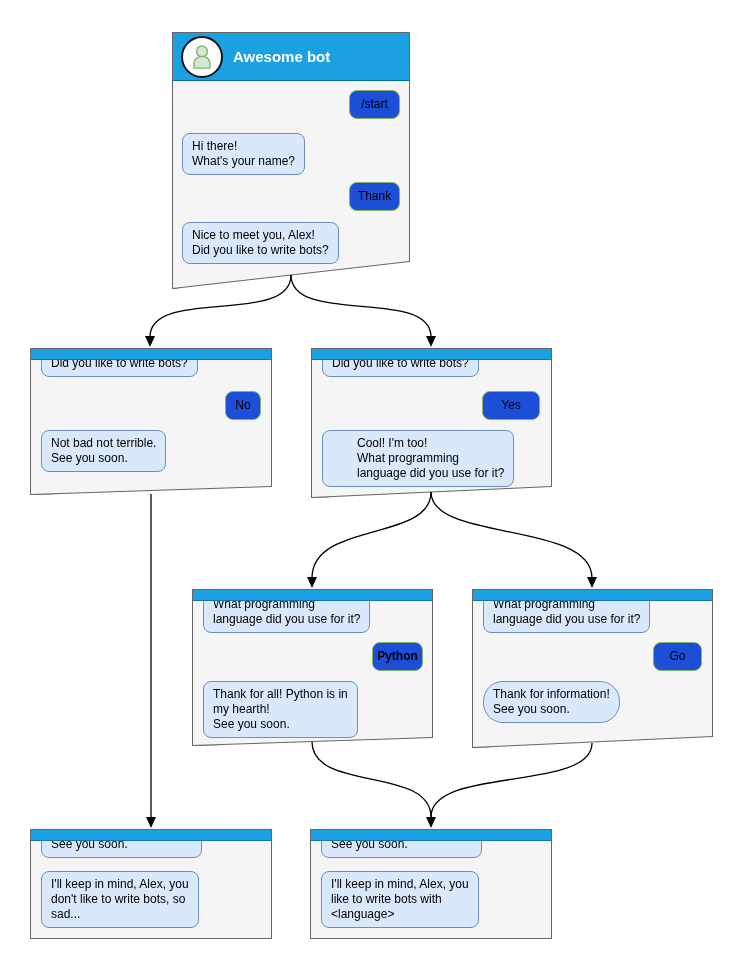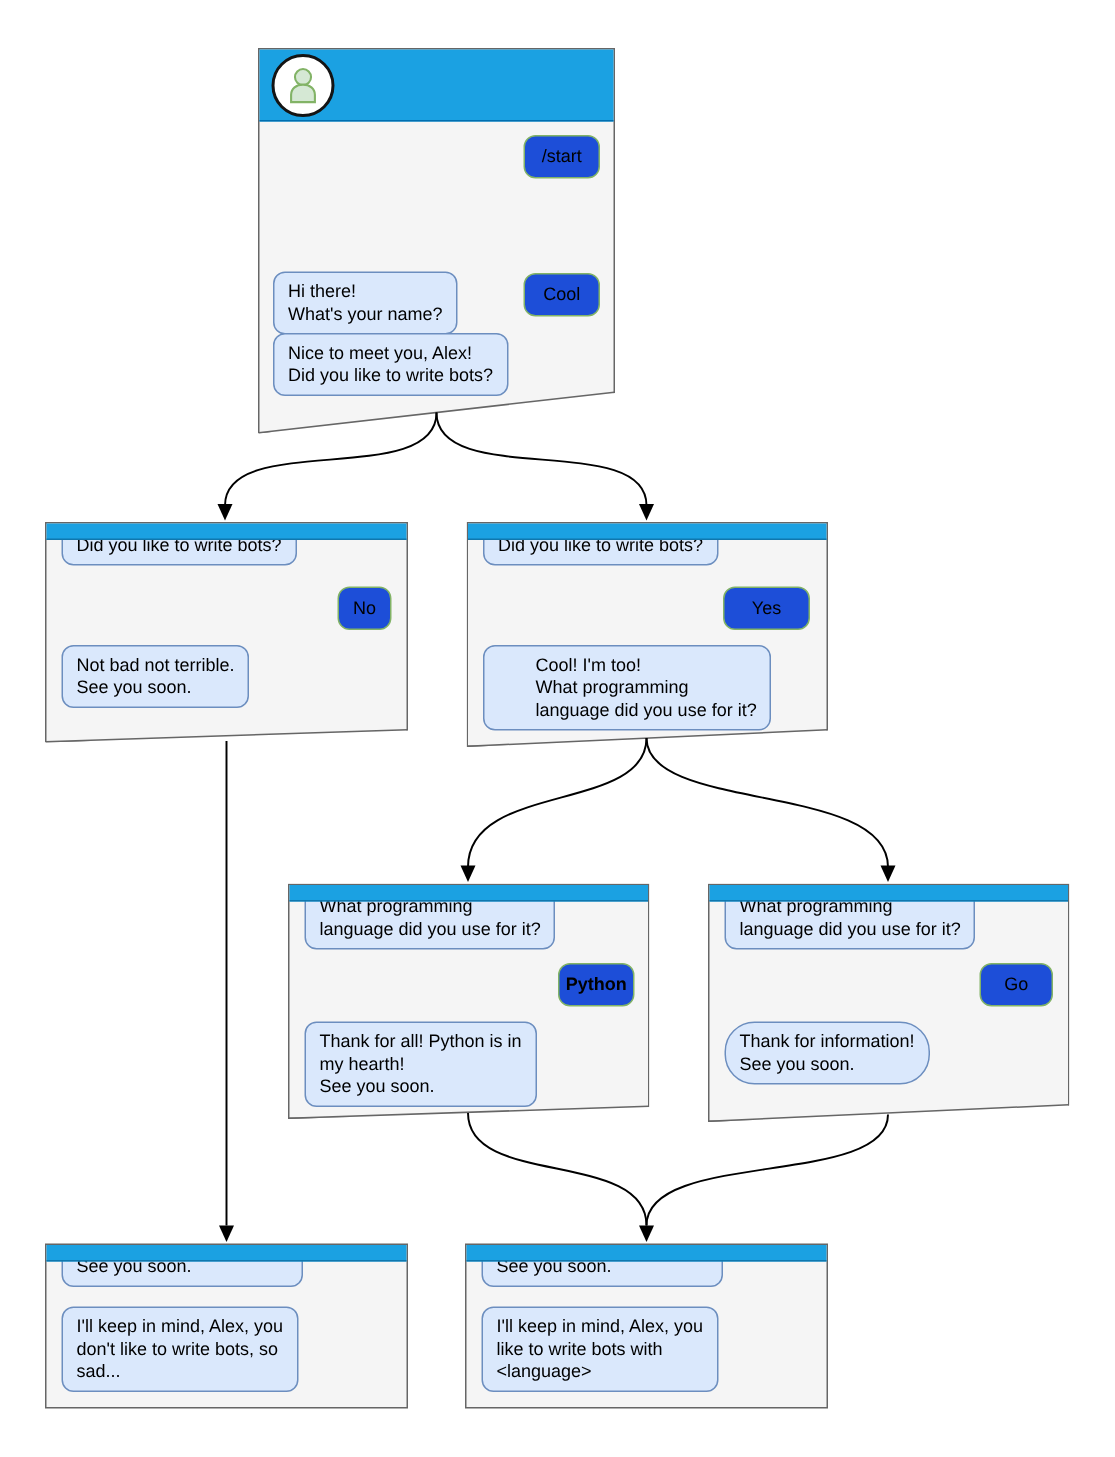--- a/index.html
+++ b/index.html
@@ -56,25 +56,26 @@
 <div id="canvas">
 
   <div class="chat-window slanted" style="left:172px;top:32px;width:238px;height:257px;--clip:polygon(0 0,100% 0,100% calc(100% - 27px),0 100%);">
     <div class="titlebar">
       <div class="avatar">
         <svg width="28" height="28" viewBox="0 0 24 24">
           <circle cx="12" cy="7.2" r="4.6" fill="#d5e8d4" stroke="#82b366" stroke-width="1.2"></circle>
           <path d="M5.2,21.5 v-4.2 c0,-3.6 3,-5.8 6.8,-5.8 s6.8,2.2 6.8,5.8 v4.2 z" fill="#d5e8d4" stroke="#82b366" stroke-width="1.2"></path>
         </svg>
       </div>
+      <span class="window-title">Awesome bot</span>
     </div>
     <div class="bubble user" style="top:57px;right:9px;width:51px;">/start</div>
-    <div class="bubble bot" style="top:100px;left:9px;margin-top:48px;">Hi there!
+    <div class="bubble bot" style="top:100px;left:9px;">Hi there!
 What's your name?</div>
-    <div class="bubble user" style="top:149px;right:9px;width:51px;">Cool</div>
+    <div class="bubble user" style="top:149px;right:9px;width:51px;">Thank</div>
     <div class="bubble bot" style="top:189px;left:9px;">Nice to meet you, Alex!
 Did you like to write bots?</div>
   </div>
 
   <div class="chat-window slanted" style="left:30px;top:348px;width:242px;height:147px;--clip:polygon(0 0,100% 0,100% calc(100% - 8px),0 100%);">
     <div class="topbar"></div>
     <div class="bubble bot clipped" style="left:10px;">Did you like to write bots?</div>
     <div class="bubble user" style="top:42px;right:10px;width:36px;">No</div>
     <div class="bubble bot" style="top:81px;left:10px;">Not bad not terrible.
 See you soon.</div>

